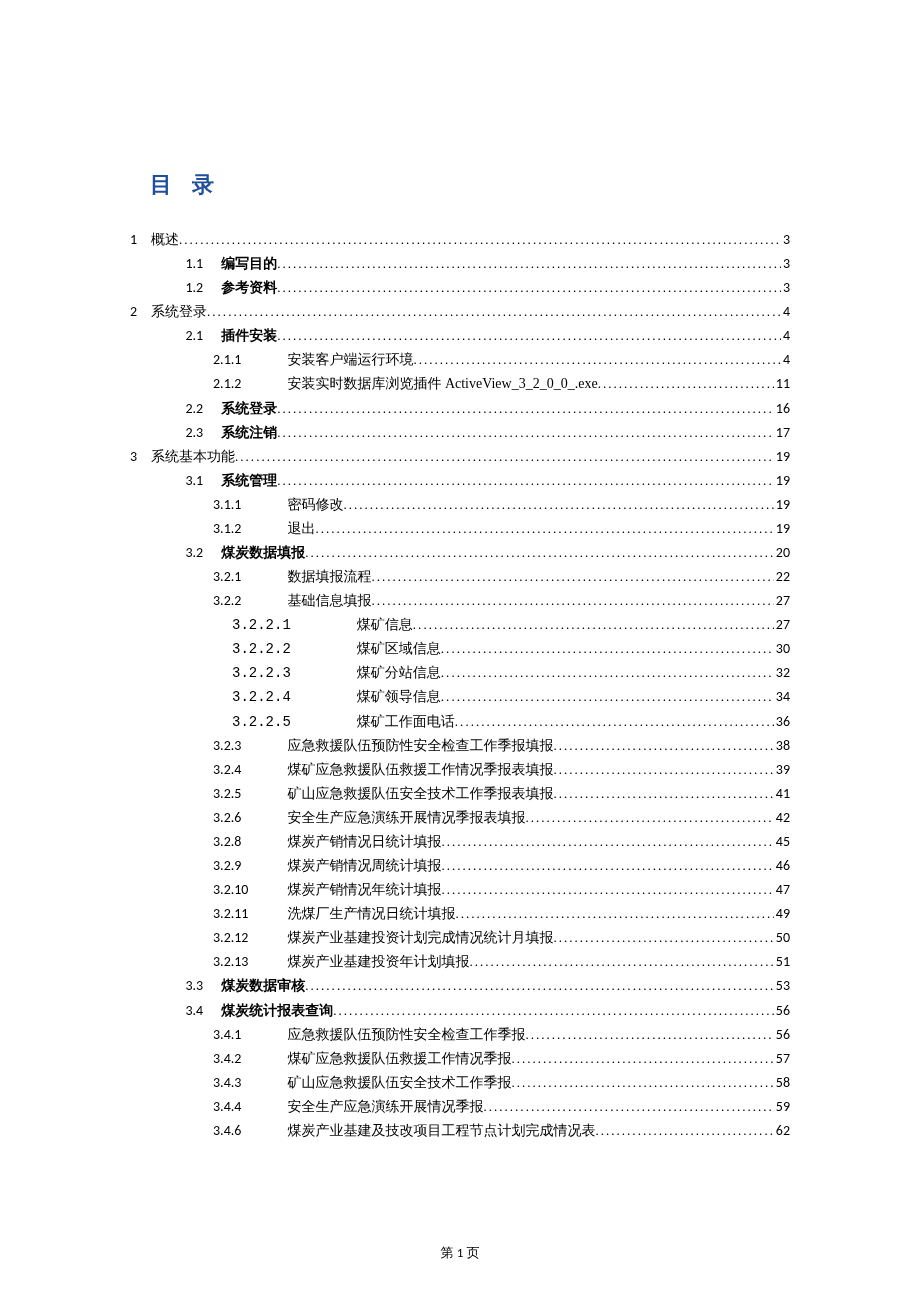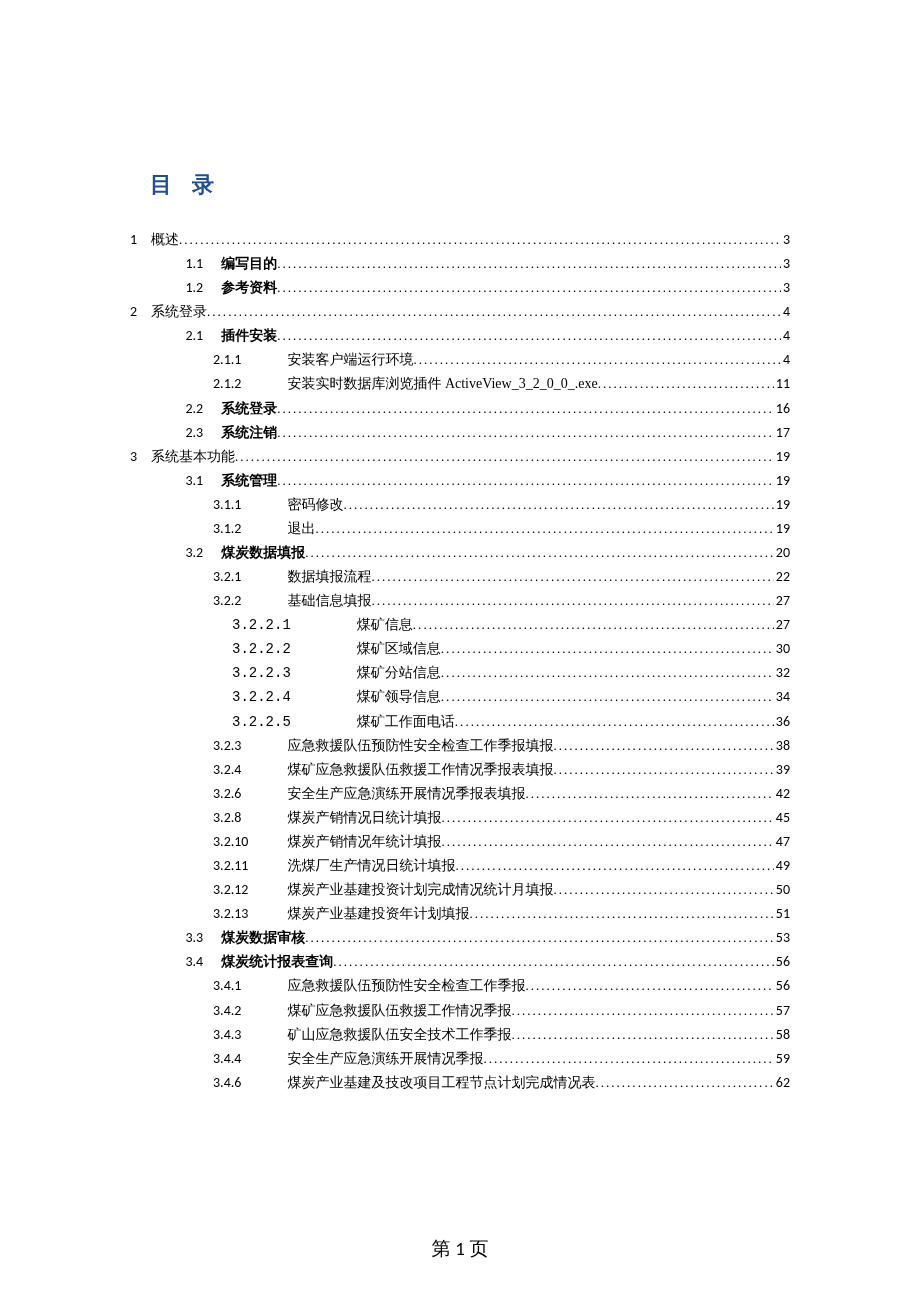--- a/index.html
+++ b/index.html
@@ -70,21 +70,21 @@
     .lvl3 { padding-left: 68px; }
     .lvl4 { padding-left: 102px; }
     .lvl2-gap { margin-left: 18px; font-weight: bold; }
     .lvl3-gap { margin-left: 24px; }
     .lvl4-gap { margin-left: 66px; }
     .footer {
       position: absolute;
       bottom: 40px;
       left: 0; right: 0;
       text-align: center;
-      font-size: 19px;
+      font-size: 13px;
     }
     .footer .pn { font-family: Calibri, Arial, sans-serif; }
   </style>
 </head>
 <body>
 
 <div class="title">目录</div>
 
 <div id="toc-container">
     <div class="toc-row lvl1">
@@ -219,30 +219,42 @@
       <span class="dots"></span>
       <span class="page">38</span>
     </div>
     <div class="toc-row lvl3">
       <span class="sub-num">3.2.4</span>
       <span class="label lvl3-gap">煤矿应急救援队伍救援工作情况季报表填报</span>
       <span class="dots"></span>
       <span class="page">39</span>
     </div>
     <div class="toc-row lvl3">
+      <span class="sub-num">3.2.5</span>
+      <span class="label lvl3-gap">矿山应急救援队伍安全技术工作季报表填报</span>
+      <span class="dots"></span>
+      <span class="page">41</span>
+    </div>
+    <div class="toc-row lvl3">
       <span class="sub-num">3.2.6</span>
       <span class="label lvl3-gap">安全生产应急演练开展情况季报表填报</span>
       <span class="dots"></span>
       <span class="page">42</span>
     </div>
     <div class="toc-row lvl3">
       <span class="sub-num">3.2.8</span>
       <span class="label lvl3-gap">煤炭产销情况日统计填报</span>
       <span class="dots"></span>
       <span class="page">45</span>
+    </div>
+    <div class="toc-row lvl3">
+      <span class="sub-num">3.2.9</span>
+      <span class="label lvl3-gap">煤炭产销情况周统计填报</span>
+      <span class="dots"></span>
+      <span class="page">46</span>
     </div>
     <div class="toc-row lvl3">
       <span class="sub-num">3.2.10</span>
       <span class="label lvl3-gap">煤炭产销情况年统计填报</span>
       <span class="dots"></span>
       <span class="page">47</span>
     </div>
     <div class="toc-row lvl3">
       <span class="sub-num">3.2.11</span>
       <span class="label lvl3-gap">洗煤厂生产情况日统计填报</span>

